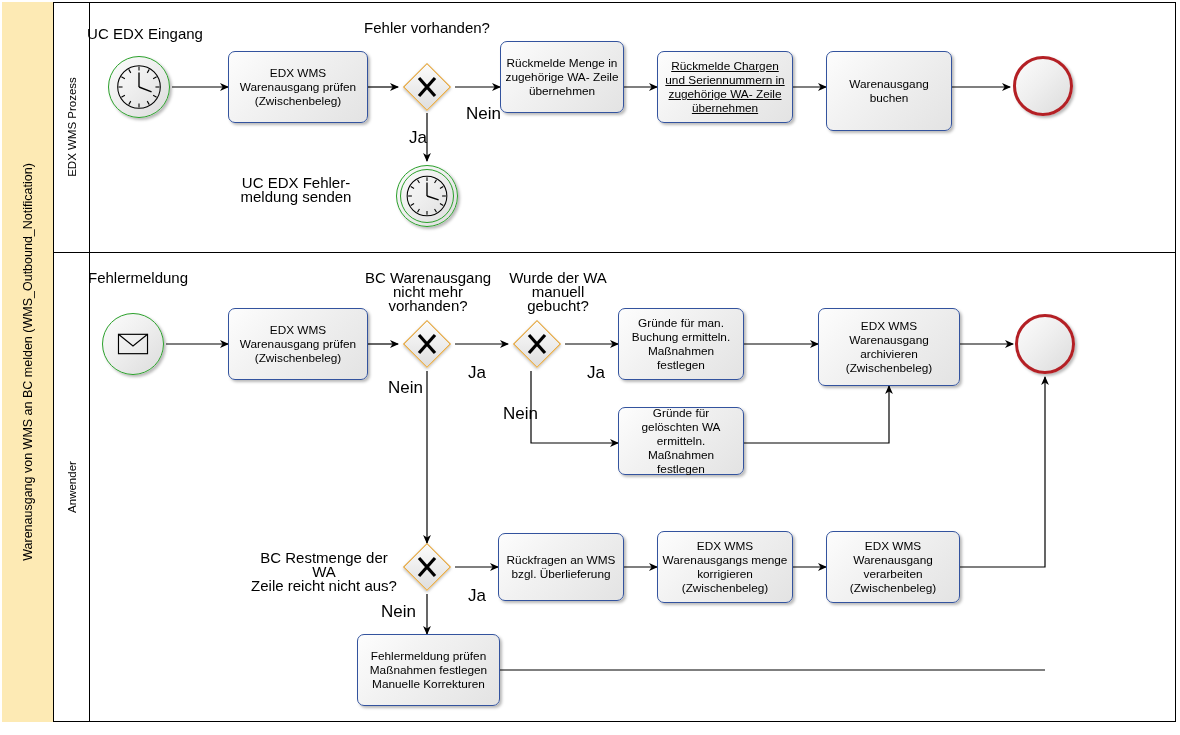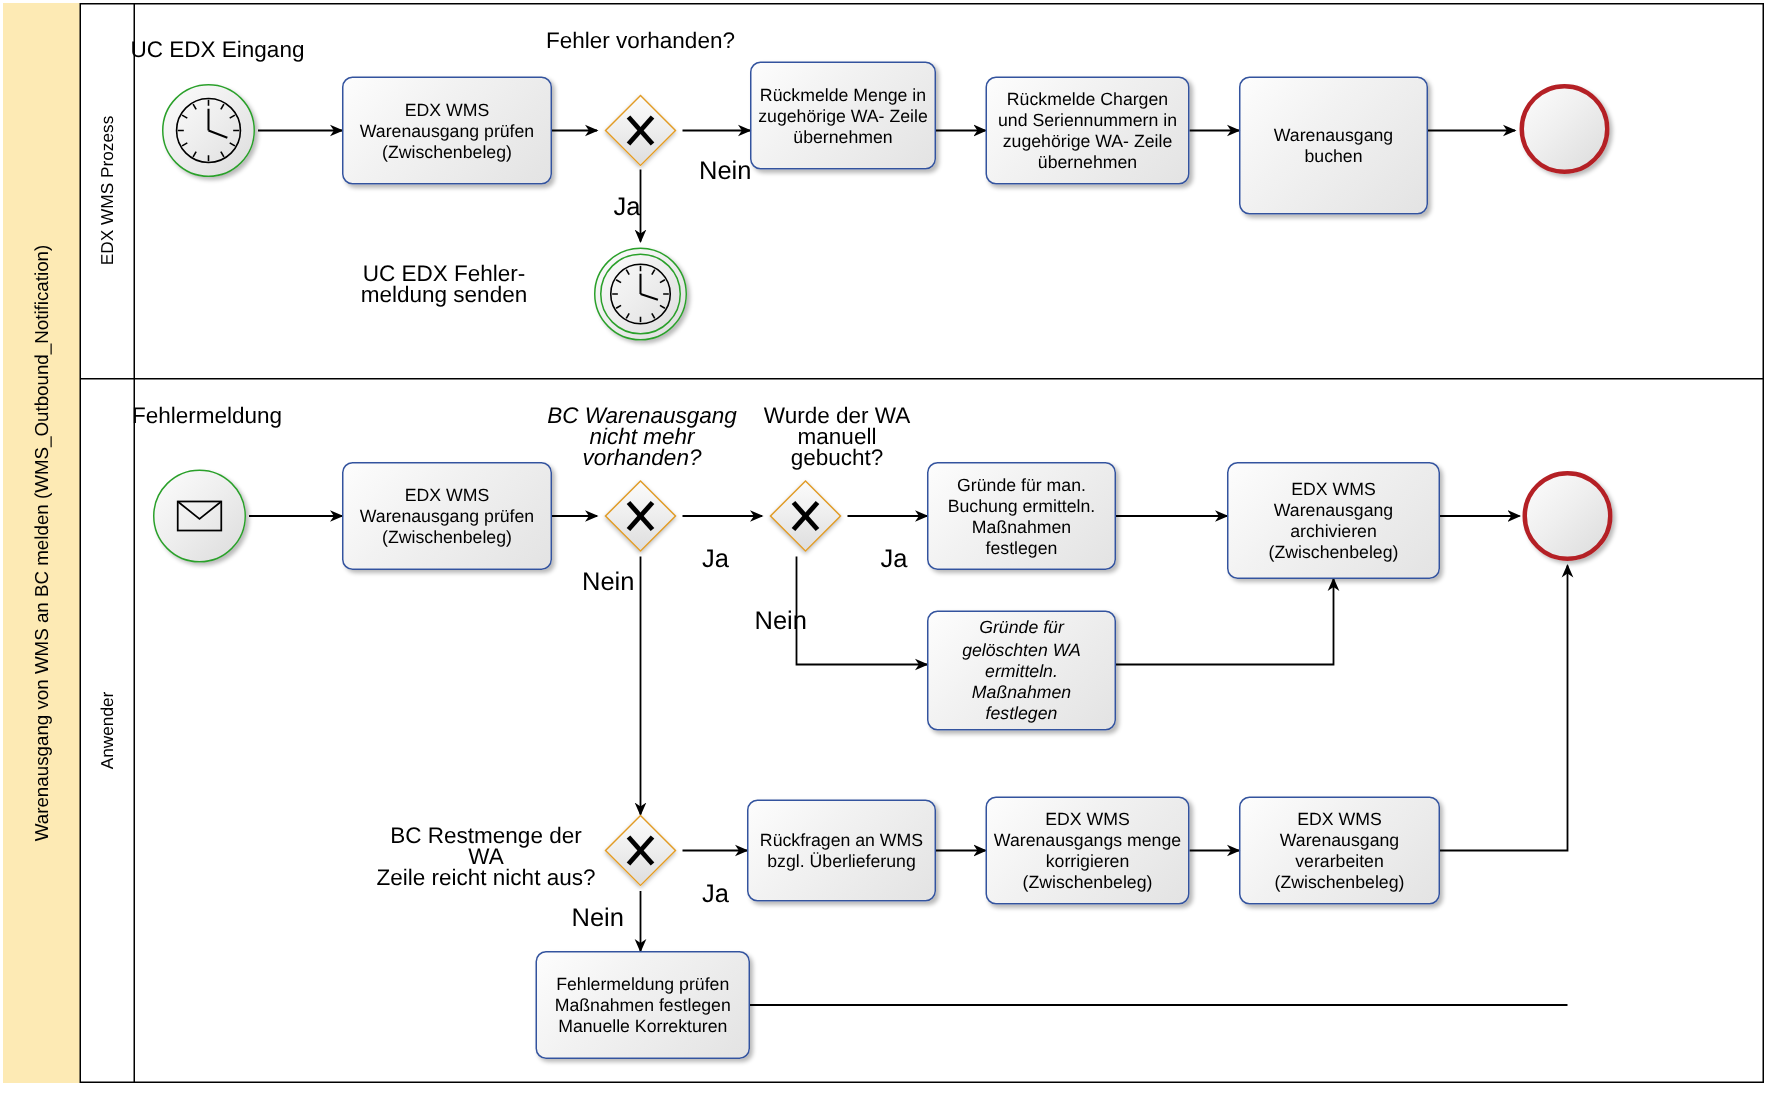--- a/index.html
+++ b/index.html
@@ -149,25 +149,25 @@
       <line x1="16" y1="15" x2="32" y2="33" stroke="#000" stroke-width="3.2"></line>
       <line x1="32" y1="15" x2="16" y2="33" stroke="#000" stroke-width="3.2"></line>
     </svg>
   </div>
   <div class="lbl-s" style="left:409px;top:131px;">Ja</div>
   <div class="lbl-s" style="left:466px;top:107px;">Nein</div>
 
   <div class="task" style="left:500px;top:41px;width:124px;height:72px;">Rückmelde Menge
 in zugehörige WA-
 Zeile übernehmen</div>
-  <div class="task" style="left:657px;top:51px;width:136px;height:72px;">Rückmelde Chargen
+  <div class="task" style="left:657px;top:51px;width:136px;height:72px;text-decoration:underline;">Rückmelde Chargen
 und Seriennummern
 in zugehörige WA-
 Zeile übernehmen</div>
-  <div class="task" style="left:826px;top:51px;width:126px;height:92px;">Warenausgang
+  <div class="task" style="left:826px;top:51px;width:126px;height:80px;">Warenausgang
 buchen</div>
 
   <div class="ev ev-end" style="left:1013px;top:56px;"></div>
 
   <div class="lbl" style="left:222px;top:176px;width:148px;text-align:center;">UC EDX Fehler-
 meldung senden</div>
   <div class="ev ev-start dbl" style="left:396px;top:165px;">
     <svg class="ev-icon" viewBox="0 0 62 62">
       <circle cx="31" cy="31" r="20.5" fill="none" stroke="#000" stroke-width="1.1"></circle>
       <g stroke="#000" stroke-width="1.1">
@@ -196,21 +196,21 @@
       <rect x="16" y="21" width="30" height="20" fill="none" stroke="#000" stroke-width="1.2"></rect>
       <path d="M16,21 L31,33 L46,21" fill="none" stroke="#000" stroke-width="1.2"></path>
     </svg>
   </div>
 
   <div class="task" style="left:228px;top:308px;width:140px;height:72px;">EDX WMS
 Warenausgang
 prüfen
 (Zwischenbeleg)</div>
 
-  <div class="lbl" style="left:358px;top:271px;width:140px;font-style:italic;">BC Warenausgang
+  <div class="lbl" style="left:358px;top:271px;width:140px;">BC Warenausgang
 nicht mehr vorhanden?</div>
   <div class="gw" style="left:403px;top:320px;">
     <div class="dia"></div>
     <svg class="xmark" viewBox="0 0 48 48">
       <line x1="16" y1="15" x2="32" y2="33" stroke="#000" stroke-width="3.2"></line>
       <line x1="32" y1="15" x2="16" y2="33" stroke="#000" stroke-width="3.2"></line>
     </svg>
   </div>
   <div class="lbl-s" style="left:388px;top:381px;">Nein</div>
   <div class="lbl-s" style="left:468px;top:366px;">Ja</div>
@@ -224,21 +224,21 @@
       <line x1="32" y1="15" x2="16" y2="33" stroke="#000" stroke-width="3.2"></line>
     </svg>
   </div>
   <div class="lbl-s" style="left:587px;top:366px;">Ja</div>
   <div class="lbl-s" style="left:503px;top:407px;">Nein</div>
 
   <div class="task" style="left:618px;top:308px;width:126px;height:72px;">Gründe für man.
 Buchung ermitteln.
 Maßnahmen
 festlegen</div>
-  <div class="task" style="left:618px;top:407px;width:126px;height:80px;font-style:italic;">Gründe für gelöschten
+  <div class="task" style="left:618px;top:407px;width:126px;height:68px;">Gründe für gelöschten
 WA ermitteln.
 Maßnahmen
 festlegen</div>
   <div class="task" style="left:818px;top:308px;width:142px;height:78px;">EDX WMS
 Warenausgang
 archivieren
 (Zwischenbeleg)</div>
 
   <div class="ev ev-end" style="left:1015px;top:314px;"></div>
 

